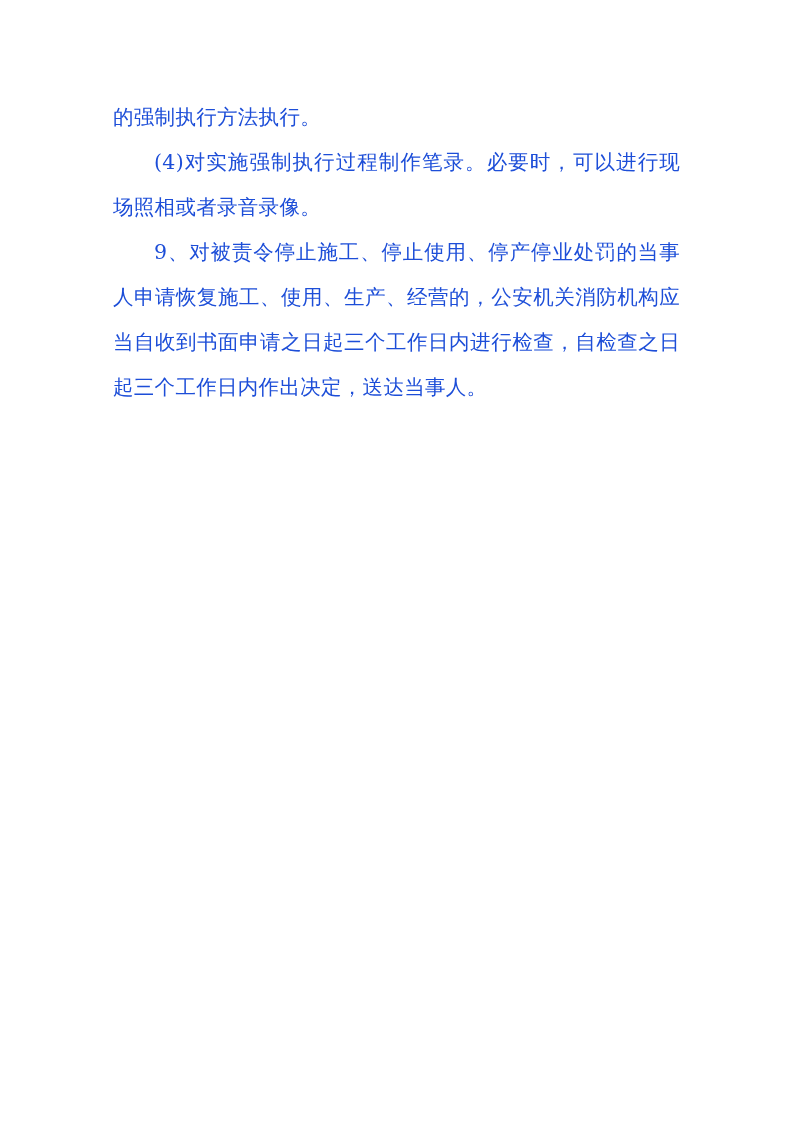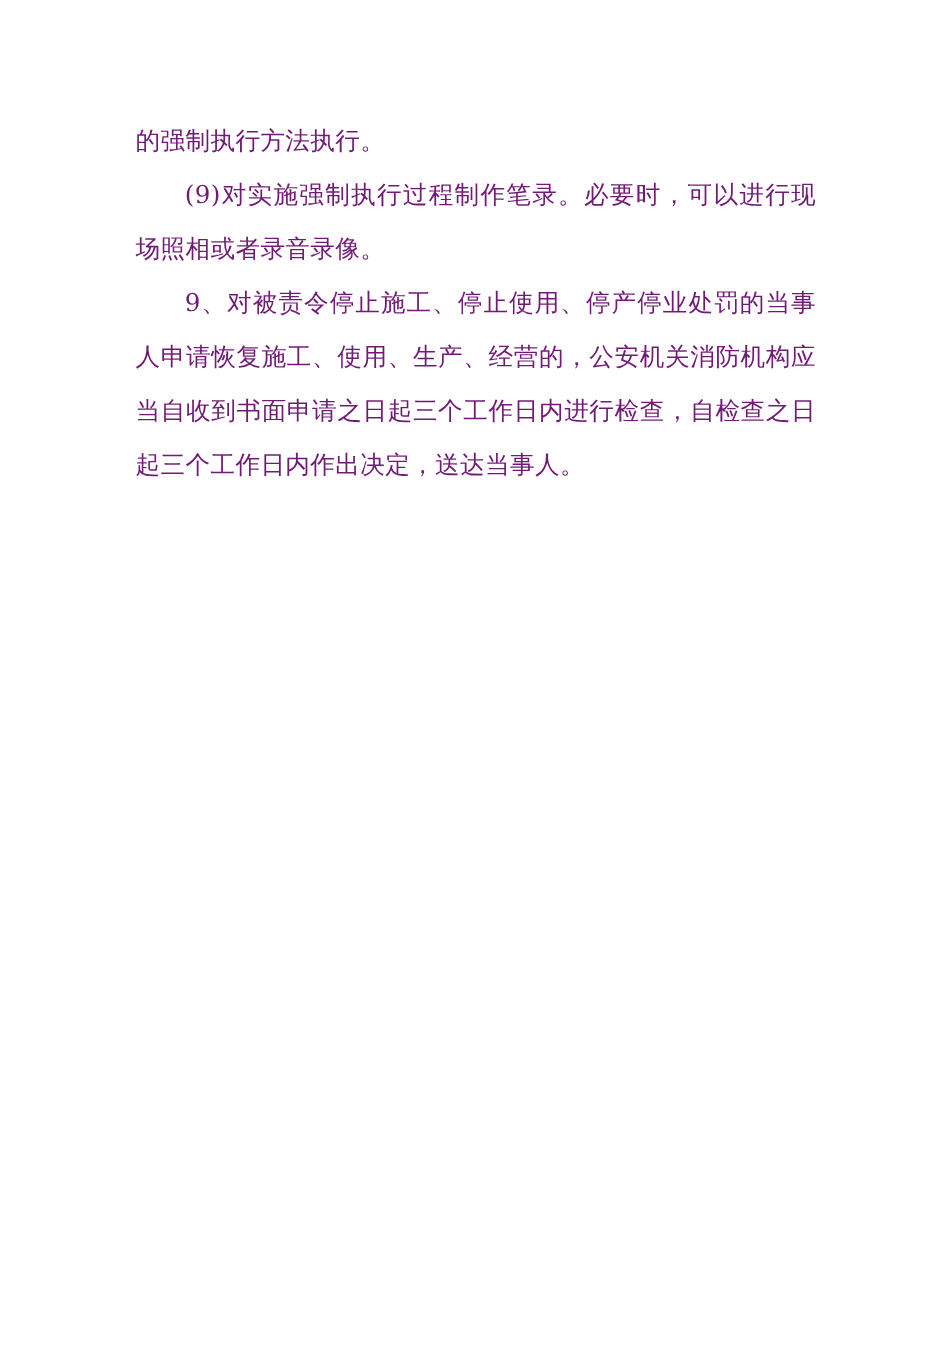--- a/index.html
+++ b/index.html
@@ -21,36 +21,36 @@
     box-sizing: border-box;
     padding: 95px 113px 90px 113px;
     background: #ffffff;
   }
   .doc-body {
     font-size: 20.5px;
     line-height: 45px;
     letter-spacing: 0.3px;
     text-align: justify;
     text-justify: inter-ideograph;
-    color: #701a75;
+    color: #1d4ed8;
   }
   .para {
     margin: 0 0 0 0;
     text-indent: 0;
     white-space: normal;
   }
   .para.indent {
     text-indent: 41px;
   }
   .para + .para {
     margin-top: 0;
   }
 </style>
 </head>
 <body>
 
 <div class="page">
   <div class="doc-body">
     <p class="para">的强制执行方法执行。</p>
-    <p class="para indent">(9)对实施强制执行过程制作笔录。必要时，可以进行现场照相或者录音录像。</p>
+    <p class="para indent">(4)对实施强制执行过程制作笔录。必要时，可以进行现场照相或者录音录像。</p>
     <p class="para indent">9、对被责令停止施工、停止使用、停产停业处罚的当事人申请恢复施工、使用、生产、经营的，公安机关消防机构应当自收到书面申请之日起三个工作日内进行检查，自检查之日起三个工作日内作出决定，送达当事人。</p>
   </div>
 </div>
 
 </body></html>

